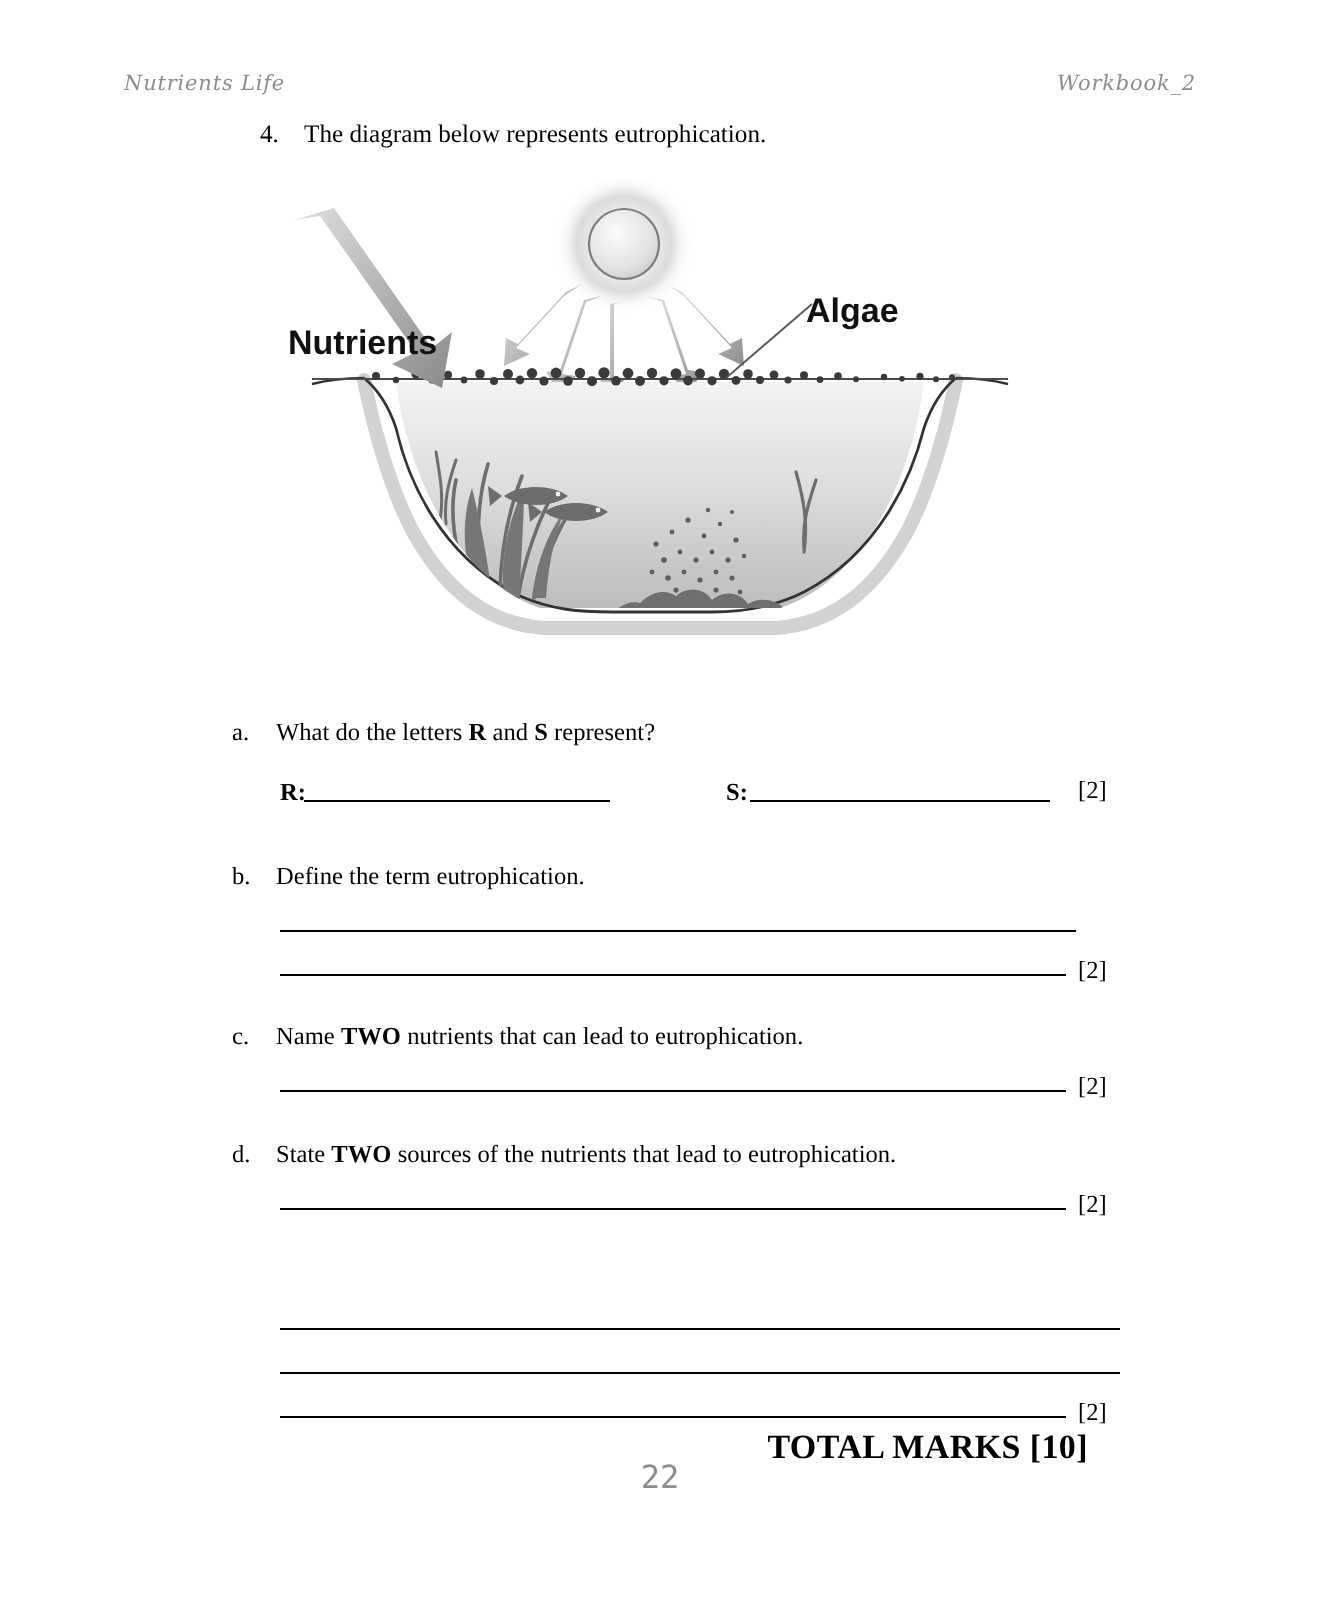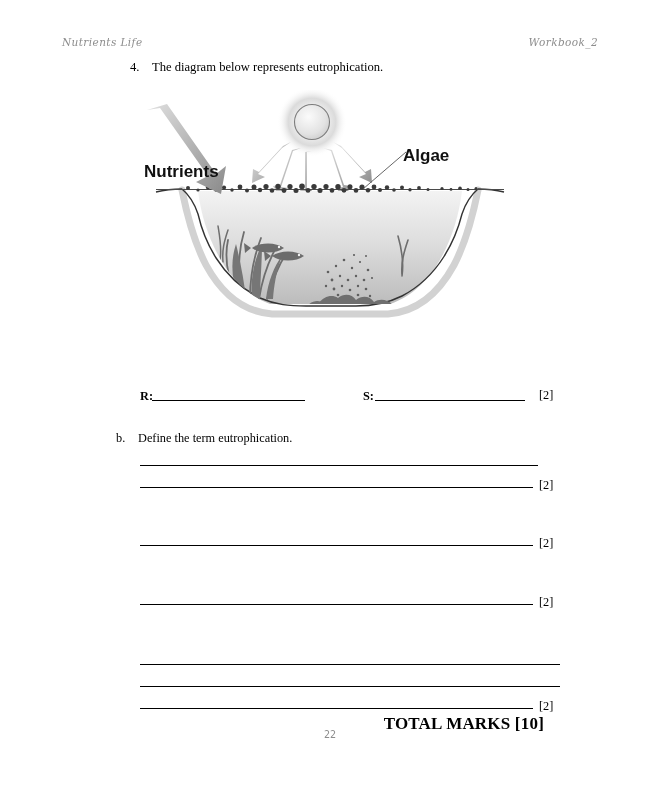--- a/index.html
+++ b/index.html
@@ -102,21 +102,21 @@
     font-weight: bold;
     letter-spacing: 0.2px;
   }
 
   .pageno {
     position: absolute;
     left: 0;
     right: 0;
     top: 729px;
     text-align: center;
-    font-size: 10px;
+    font-size: 16px;
     color: #8d8d8d;
     font-family: "DejaVu Sans Mono", monospace;
   }
 </style>
 </head>
 <body>
 
 <div class="page">
 
   <div class="runhead">
@@ -304,36 +304,45 @@
           <path d="M188,215 C194,210 200,210 204,214 Z"></path>
           <path d="M254,214 C260,209 268,210 272,215 Z"></path>
         </g>
       </g>
     </svg>
 
     <div class="lbl lbl-nutrients">Nutrients</div>
     <div class="lbl lbl-algae">Algae</div>
   </div>
 
+  <div class="q" style="top:359px;">
+    <span class="lt">a.</span><span id="qa-text"><span>What do the letters </span><b>R</b><span> and </span><b>S</b><span> represent?</span></span>
+  </div>
   <div class="inline-label" style="left:140px; top:389px;">R:</div>
   <div class="rule" style="left:152px; top:400px; width:153px;"></div>
   <div class="inline-label" style="left:363px; top:389px;">S:</div>
   <div class="rule" style="left:375px; top:400px; width:150px;"></div>
   <div class="marks" style="left:539px; top:388px;">[2]</div>
 
   <div class="q" style="top:431px;">
     <span class="lt">b.</span><span id="qb-text"><span>Define the term eutrophication.</span></span>
   </div>
   <div class="rule" style="left:140px; top:465px; width:398px;"></div>
   <div class="rule" style="left:140px; top:487px; width:393px;"></div>
   <div class="marks" style="left:539px; top:478px;">[2]</div>
 
+  <div class="q" style="top:511px;">
+    <span class="lt">c.</span><span id="qc-text"><span>Name </span><b>TWO</b><span> nutrients that can lead to eutrophication.</span></span>
+  </div>
   <div class="rule" style="left:140px; top:545px; width:393px;"></div>
   <div class="marks" style="left:539px; top:536px;">[2]</div>
 
+  <div class="q" style="top:570px;">
+    <span class="lt">d.</span><span id="qd-text"><span>State </span><b>TWO</b><span> sources of the nutrients that lead to eutrophication.</span></span>
+  </div>
   <div class="rule" style="left:140px; top:604px; width:393px;"></div>
   <div class="marks" style="left:539px; top:595px;">[2]</div>
 
   <div class="rule" style="left:140px; top:664px; width:420px;"></div>
   <div class="rule" style="left:140px; top:686px; width:420px;"></div>
   <div class="rule" style="left:140px; top:708px; width:393px;"></div>
   <div class="marks" style="left:539px; top:699px;">[2]</div>
 
   <div class="total">TOTAL MARKS [10]</div>
   <div class="pageno">22</div>

